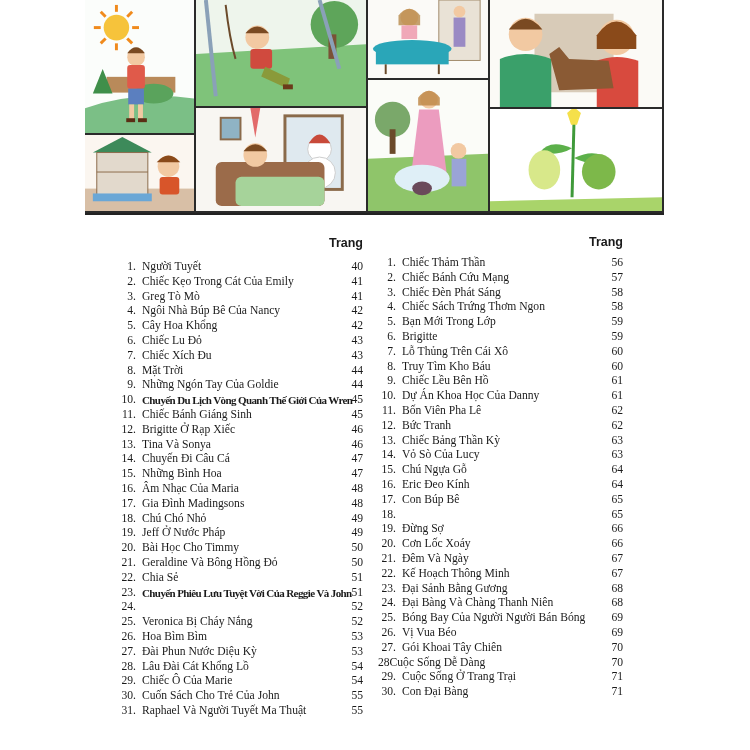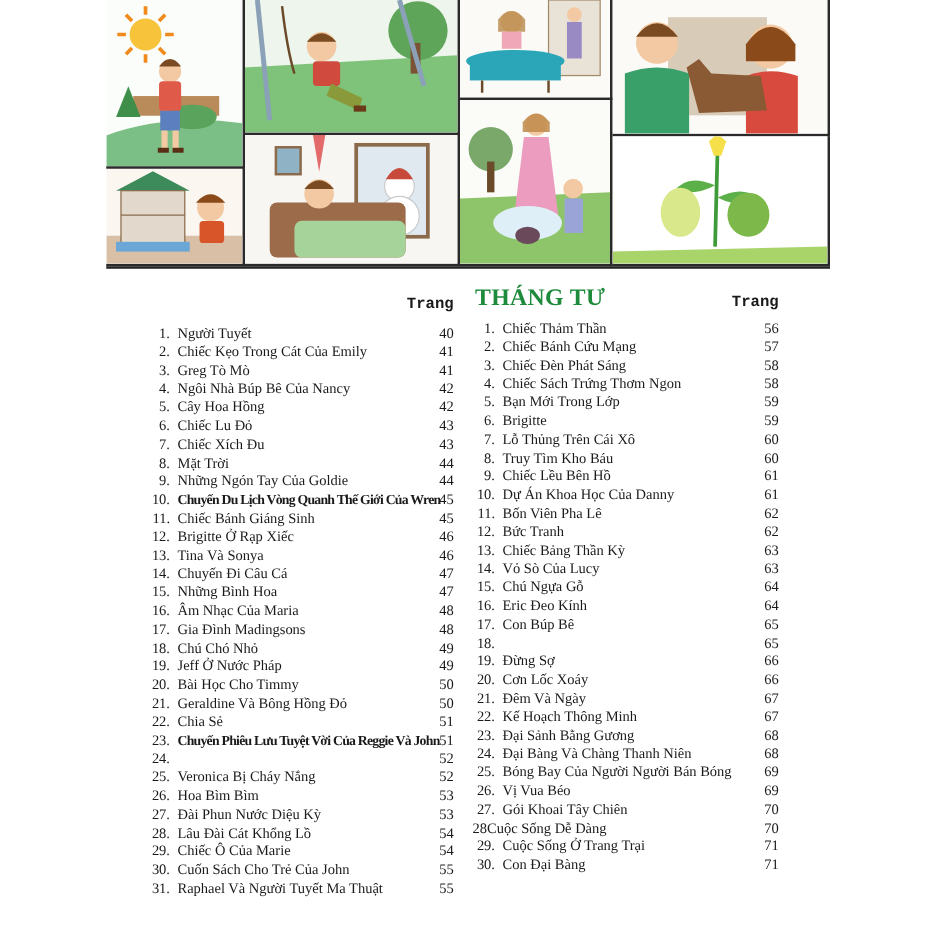--- a/index.html
+++ b/index.html
@@ -13,21 +13,21 @@
     .panel svg { width: 100%; height: 100%; display: block; }
 
     .toc-col { position: absolute; top: 232px; }
     .toc-left { left: 118px; width: 245px; }
     .toc-right { left: 378px; width: 245px; }
 
     .toc-head { position: relative; height: 24px; }
     .toc-title { position: absolute; left: 2px; top: 0; color: #1e8a3c; font-weight: bold;
                  font-family: "Liberation Serif", "DejaVu Serif", serif; font-size: 19px; letter-spacing: 0.3px; }
     .toc-trang { position: absolute; right: 0; top: 4px; font-weight: bold;
-                 font-family: Liberation Mono, monospace; font-size: 12.5px; }
+                 font-family: Liberation Sans, sans-serif; font-size: 12.5px; }
 
     .toc-list { margin: 4px 0 0 0; padding: 0; list-style: none; }
     .toc-item { position: relative; height: 14.8px; line-height: 14.8px; font-size: 11.6px;
                 font-family: "Liberation Serif", "DejaVu Serif", serif; white-space: nowrap; }
     .toc-num { position: absolute; left: 0; width: 18px; text-align: right; }
     .toc-name { position: absolute; left: 24px; }
     .toc-name.condensed { letter-spacing: -0.6px; font-size: 11px; font-weight: bold; }
     .toc-name.nonum { left: 0; }
     .toc-page { position: absolute; right: 0; text-align: right; }
   </style>
@@ -194,21 +194,21 @@
         <span class="toc-name">Greg Tò Mò</span>
         <span class="toc-page">41</span>
       </li>
       <li class="toc-item">
         <span class="toc-num">4.</span>
         <span class="toc-name">Ngôi Nhà Búp Bê Của Nancy</span>
         <span class="toc-page">42</span>
       </li>
       <li class="toc-item">
         <span class="toc-num">5.</span>
-        <span class="toc-name">Cây Hoa Hồng</span>
+        <span class="toc-name">Cây Hoa Khổng</span>
         <span class="toc-page">42</span>
       </li>
       <li class="toc-item">
         <span class="toc-num">6.</span>
         <span class="toc-name">Chiếc Lu Đỏ</span>
         <span class="toc-page">43</span>
       </li>
       <li class="toc-item">
         <span class="toc-num">7.</span>
         <span class="toc-name">Chiếc Xích Đu</span>
@@ -331,21 +331,20 @@
       <li class="toc-item">
         <span class="toc-num">31.</span>
         <span class="toc-name">Raphael Và Người Tuyết Ma Thuật</span>
         <span class="toc-page">55</span>
       </li>
     </ul>
 </section>
 
 <section class="toc-col toc-right" style="top:228px;">
   <div class="toc-head">
-    <div class="toc-title">THÁNG TƯ</div>
     <div class="toc-trang" style="top:7px;">Trang</div>
   </div>
   <ul class="toc-list" id="toc-right-list">
       <li class="toc-item">
         <span class="toc-num">1.</span>
         <span class="toc-name">Chiếc Thảm Thần</span>
         <span class="toc-page">56</span>
       </li>
       <li class="toc-item">
         <span class="toc-num">2.</span>

